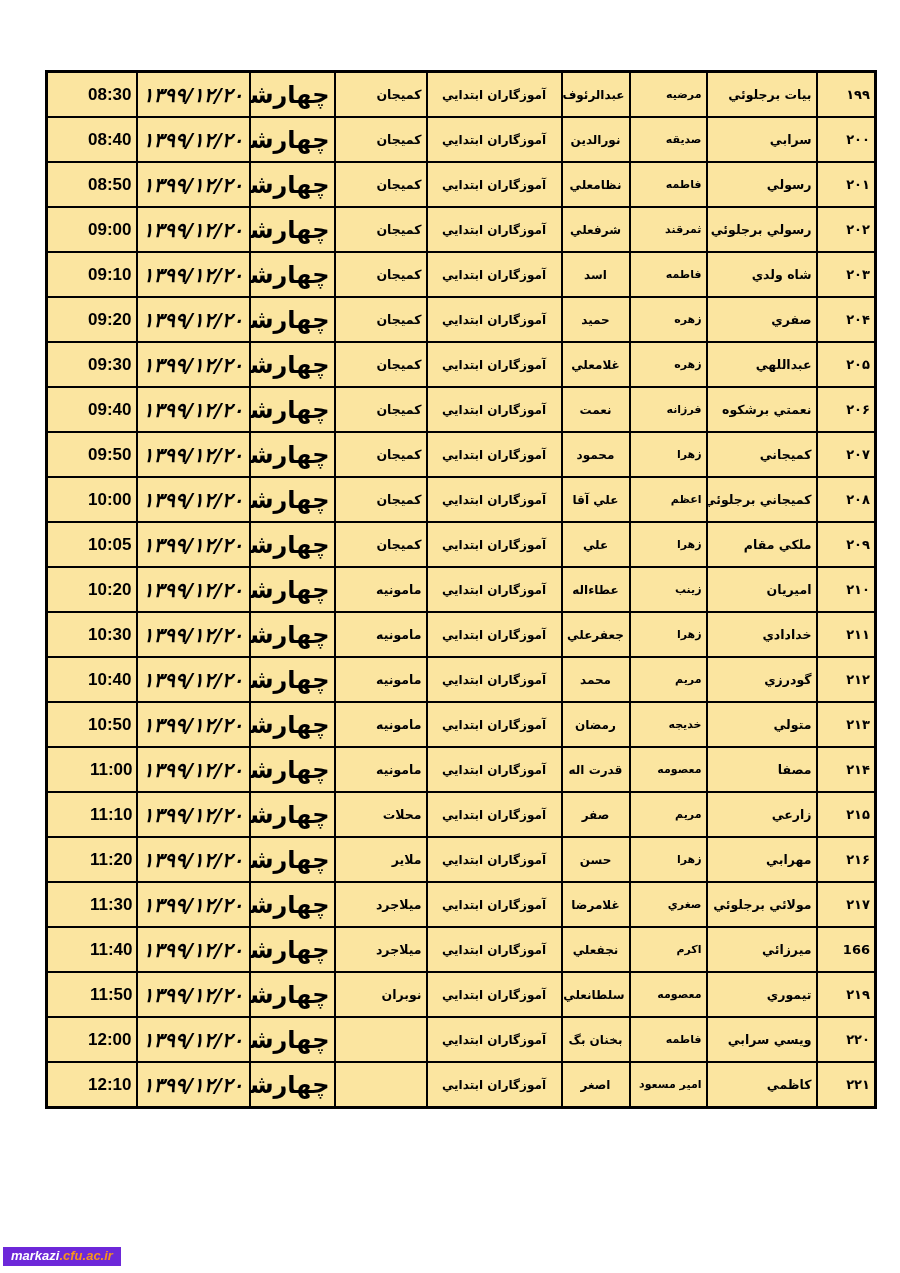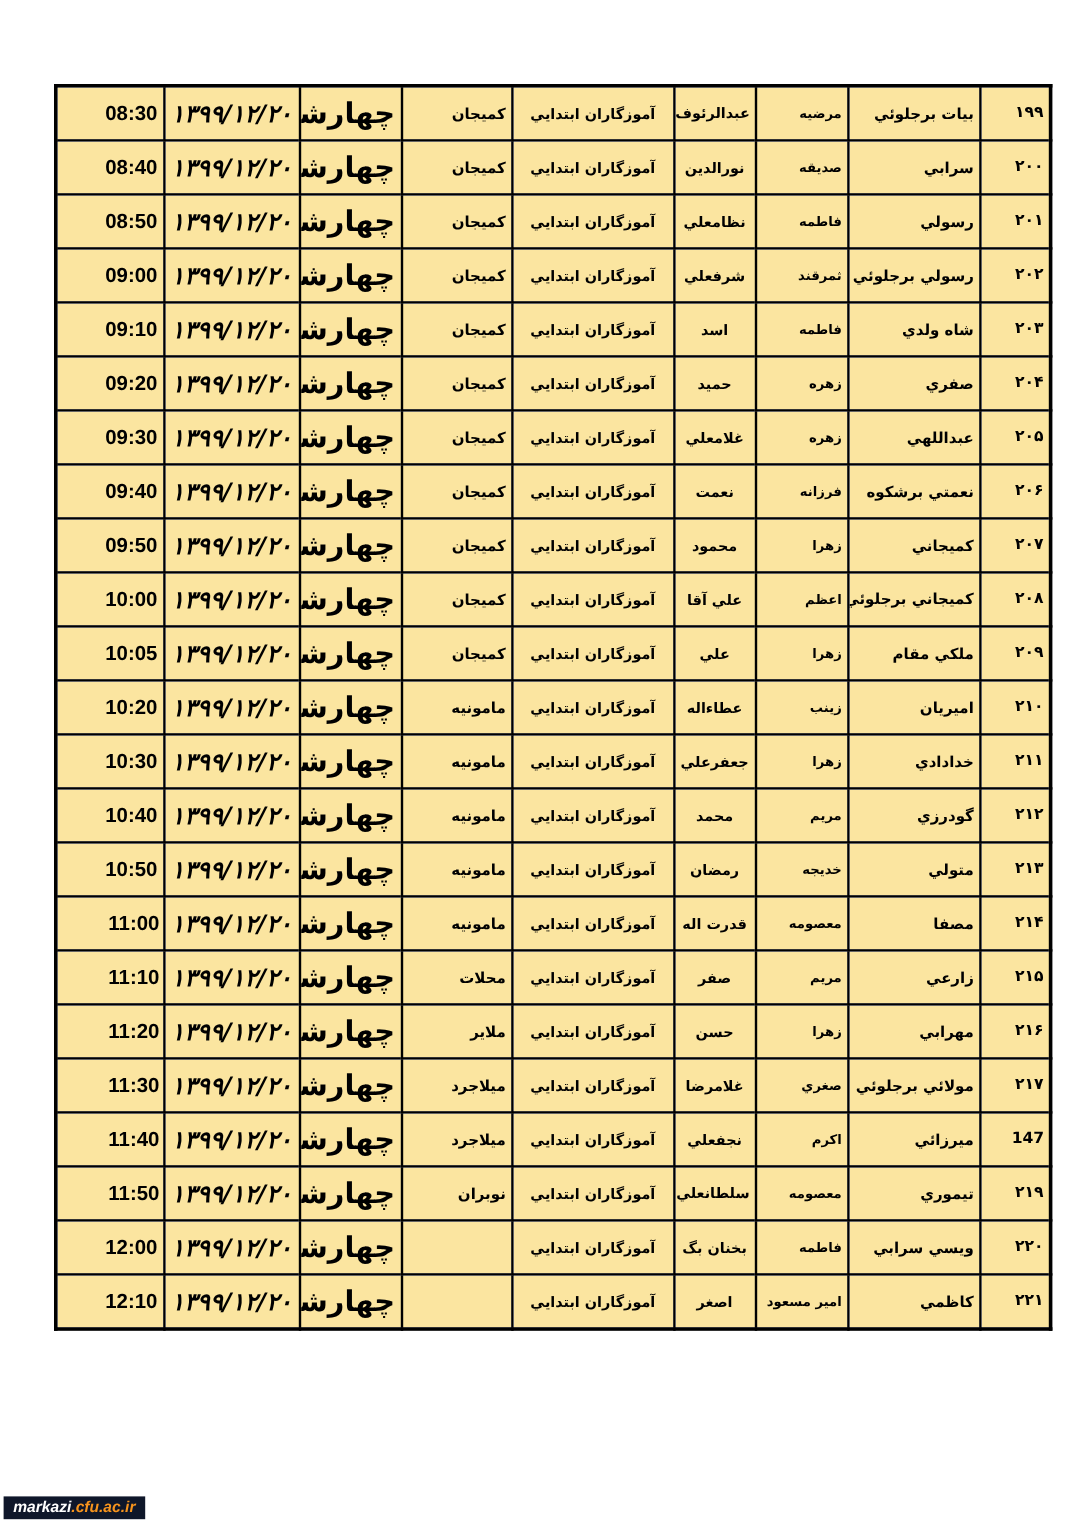--- a/index.html
+++ b/index.html
@@ -46,21 +46,21 @@
   td.c-father{text-align:center;font-size:12px;}
   td.c-job{text-align:center;font-size:12px;}
   td.c-location{text-align:right;font-size:12.5px;}
   td.c-day{text-align:center;font-size:24px;font-family:"DejaVu Sans",sans-serif;}
   td.c-date{text-align:center;font-size:20px;font-style:italic;letter-spacing:1px;}
   td.c-time{text-align:center;font-size:17px;font-family:"Liberation Sans","DejaVu Sans",sans-serif;padding-left:46px;}
 
   .watermark{
     position:absolute;
     left:3px;top:1247px;
-    background:#0f172a;
+    background:#6d28d9;
     color:#fff;
     padding:2px 8px 3px 8px;
     font-family:"Liberation Sans",sans-serif;
     font-style:italic;
     font-weight:700;
     font-size:13px;
     line-height:14px;
     white-space:nowrap;
   }
   .watermark .accent{color:#F7941D;}
@@ -284,21 +284,21 @@
     <td class="c-family">مولائي برجلوئي</td>
     <td class="c-first">صغري</td>
     <td class="c-father">غلامرضا</td>
     <td class="c-job">آموزگاران ابتدايي</td>
     <td class="c-location">ميلاجرد</td>
     <td class="c-day">چهارشنبه</td>
     <td class="c-date" dir="ltr">۱۳۹۹/۱۲/۲۰</td>
     <td class="c-time">11:30</td>
   </tr>
       <tr>
-    <td class="c-id">147</td>
+    <td class="c-id">166</td>
     <td class="c-family">ميرزائي</td>
     <td class="c-first">اكرم</td>
     <td class="c-father">نجفعلي</td>
     <td class="c-job">آموزگاران ابتدايي</td>
     <td class="c-location">ميلاجرد</td>
     <td class="c-day">چهارشنبه</td>
     <td class="c-date" dir="ltr">۱۳۹۹/۱۲/۲۰</td>
     <td class="c-time">11:40</td>
   </tr>
       <tr>

